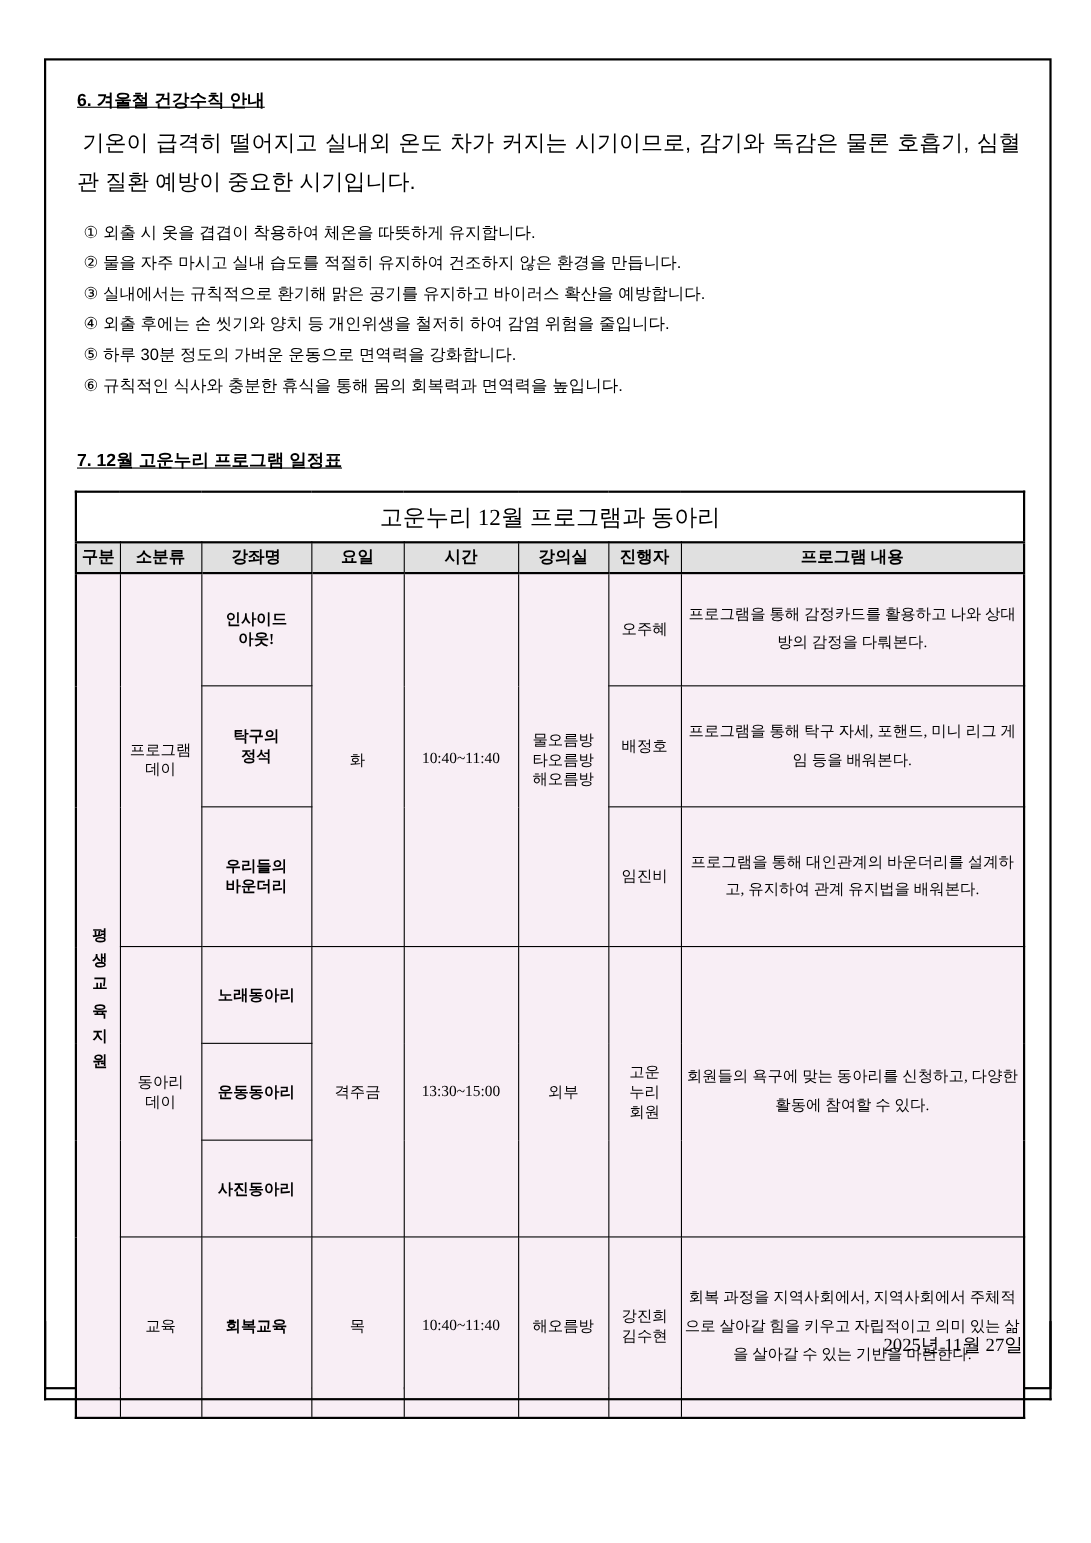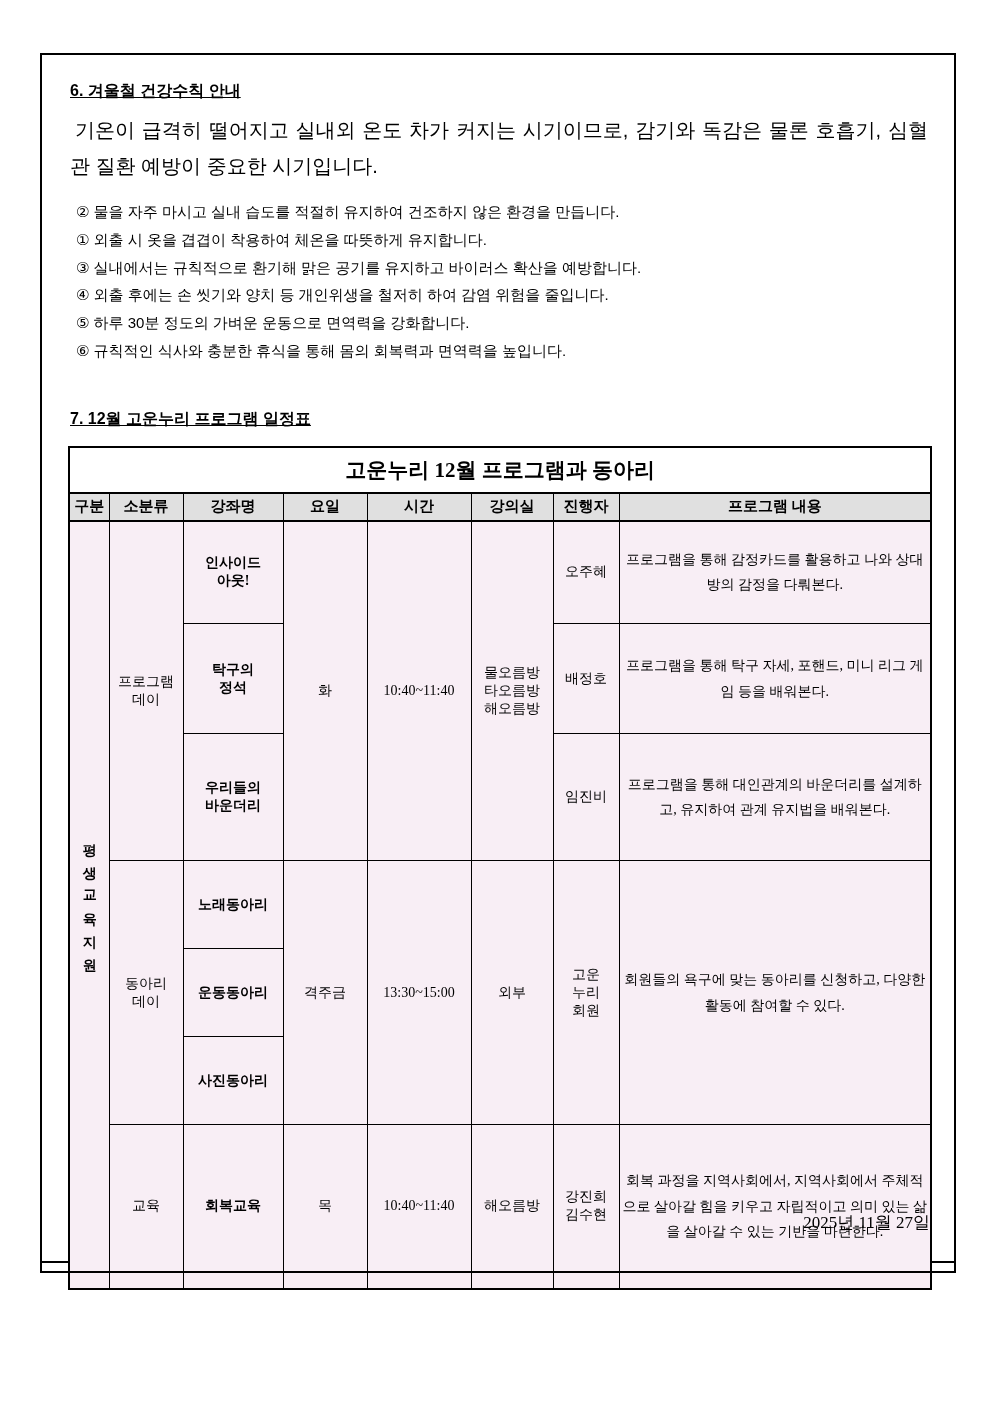--- a/index.html
+++ b/index.html
@@ -14,42 +14,42 @@
   .sec-heading{font-size:16px;font-weight:bold;text-decoration:underline;margin:0 0 10px 2px;}
   .intro{font-size:20px;line-height:1.8;text-align:justify;margin:0 0 14px 2px;text-indent:5px;}
   .tips{list-style:none;margin:0 0 0 8px;padding:0;}
   .tips li{font-size:15px;line-height:1.85;}
   .sec7{margin-top:44px;}
   table.program{border-collapse:collapse;table-layout:fixed;width:862px;margin-top:16px;
                 font-family:"Liberation Serif","DejaVu Serif",serif;}
   table.program{border:2px solid #000;}
   table.program td,table.program th{border:1px solid #000;text-align:center;vertical-align:middle;
                 padding:3px;font-size:14px;white-space:pre-line;box-sizing:border-box;}
-  tr.title-row td{border-bottom:2px solid #000;font-size:21px;font-weight:bold;height:46px;background:#ffffff;}
+  tr.title-row td{border-bottom:2px solid #000;font-size:21px;font-weight:normal;height:46px;background:#ffffff;}
   tr.head-row th{background:#e0e0e0;border-bottom:2px solid #000;font-size:15px;font-weight:bold;height:28px;}
   tr.body-row td{background:#f8eef5;}
   td.cat{font-weight:bold;font-size:15px;}
   td.cat span{writing-mode:vertical-lr;text-orientation:upright;letter-spacing:9px;display:inline-block;}
   td.subcat{font-weight:normal;}
   td.course{font-weight:bold;}
   td.desc{text-align:left;padding:6px 9px;line-height:1.8;white-space:normal;}
   .r1{height:103px;} .r2{height:110px;} .r3{height:127px;}
   .r4{height:88px;} .r5{height:88px;} .r6{height:88px;} .r7{height:164px;}
 </style>
 </head>
 <body>
 
 <div class="page-box">
 
   <div class="sec-heading">6. 겨울철 건강수칙 안내</div>
   <div class="intro">기온이 급격히 떨어지고 실내외 온도 차가 커지는 시기이므로, 감기와 독감은 물론 호흡기, 심혈관 질환 예방이 중요한 시기입니다.</div>
 
   <ul class="tips">
+    <li>① 외출 시 옷을 겹겹이 착용하여 체온을 따뜻하게 유지합니다.</li>
     <li>② 물을 자주 마시고 실내 습도를 적절히 유지하여 건조하지 않은 환경을 만듭니다.</li>
-    <li>① 외출 시 옷을 겹겹이 착용하여 체온을 따뜻하게 유지합니다.</li>
     <li>③ 실내에서는 규칙적으로 환기해 맑은 공기를 유지하고 바이러스 확산을 예방합니다.</li>
     <li>④ 외출 후에는 손 씻기와 양치 등 개인위생을 철저히 하여 감염 위험을 줄입니다.</li>
     <li>⑤ 하루 30분 정도의 가벼운 운동으로 면역력을 강화합니다.</li>
     <li>⑥ 규칙적인 식사와 충분한 휴식을 통해 몸의 회복력과 면역력을 높입니다.</li>
   </ul>
 
   <div class="sec-heading sec7">7. 12월 고운누리 프로그램 일정표</div>
 
   <table class="program">
     <colgroup>

